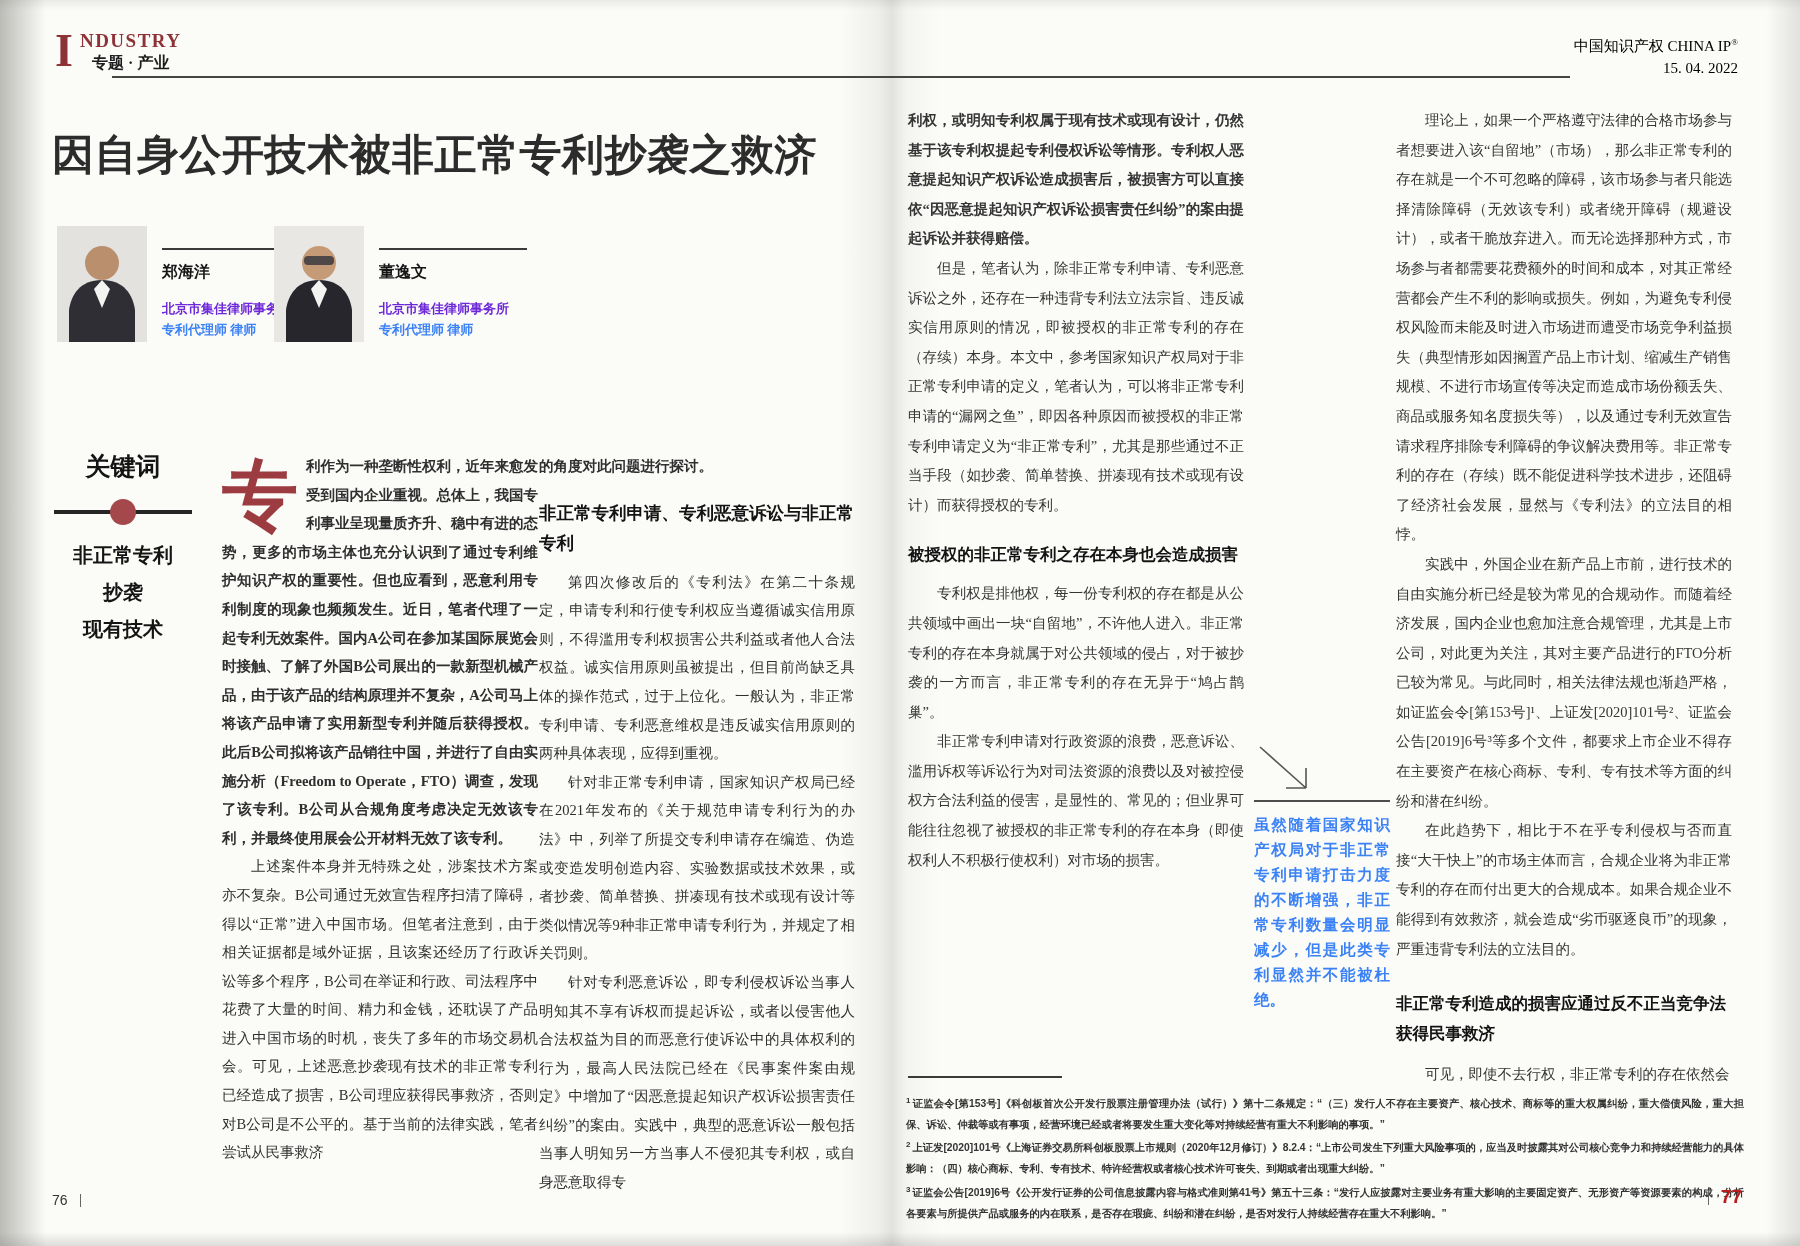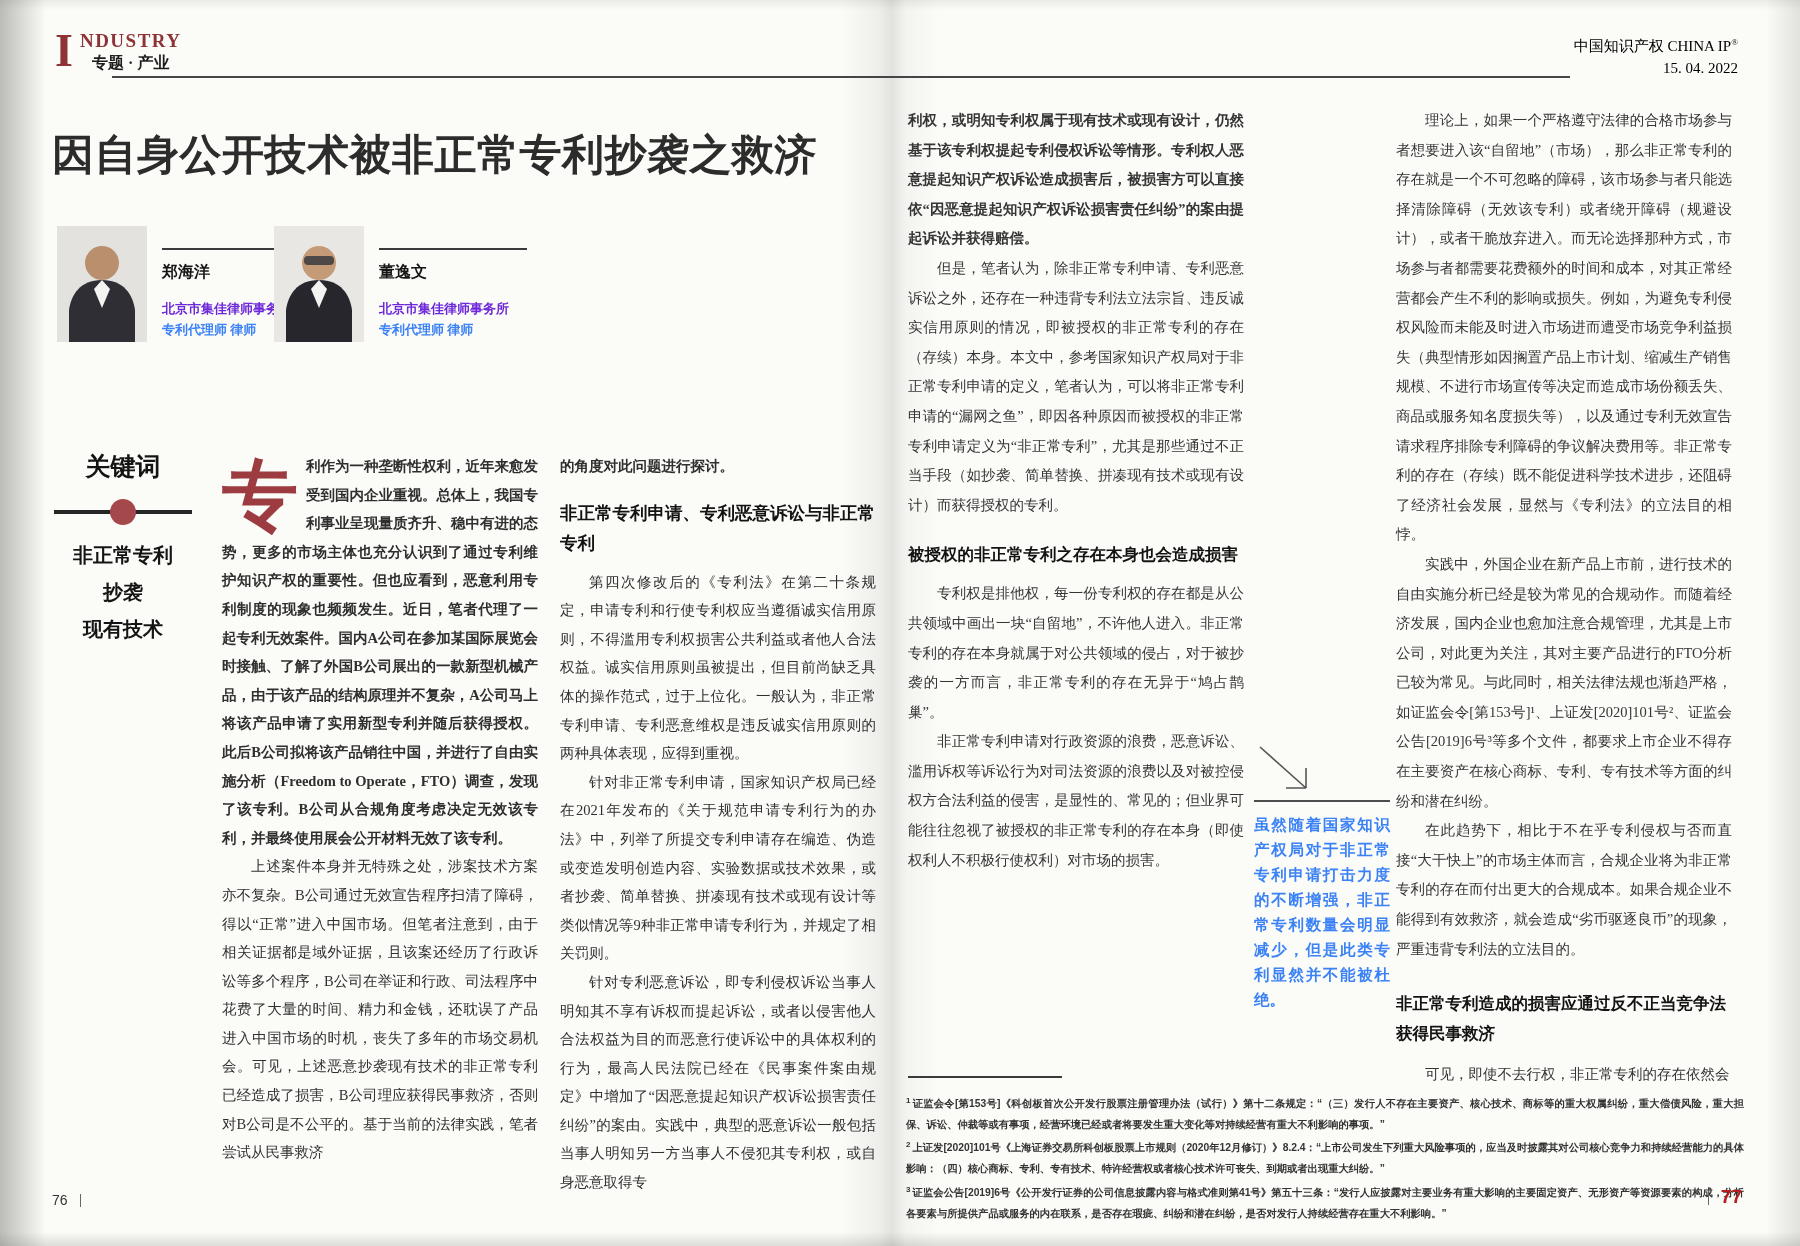--- a/index.html
+++ b/index.html
@@ -41,21 +41,21 @@
   
   #keywords{left:52px;top:450px;width:142px;text-align:center;}
   .kw-title{font-size:25px;font-weight:700;color:#141414;}
   .kw-div{position:relative;height:26px;margin:16px 0 12px 0;}
   .kw-bar{position:absolute;left:2px;right:2px;top:11px;height:4px;background:#262626;}
   .kw-dot{position:absolute;left:50%;margin-left:-13px;top:0;width:26px;height:26px;border-radius:50%;background:#a4484c;}
   .kw-item{font-size:20px;font-weight:700;color:#141414;line-height:37px;}
   
   .col{text-align:justify;font-size:14.5px;color:#2f2f2f;}
   #col1{left:222px;top:452px;width:316px;line-height:28.6px;}
-  #col2{left:560px;top:452px;width:316px;line-height:28.6px;}
+  #col2{left:539px;top:452px;width:316px;line-height:28.6px;}
   #col3{left:908px;top:106px;width:336px;line-height:29.6px;color:#353535;}
   #col5{left:1396px;top:106px;width:336px;line-height:29.6px;color:#353535;}
   .p{margin:0;text-indent:2em;}
   .p.cont{text-indent:0;font-weight:bold;}
   .dropcap{float:left;font-size:76px;line-height:76px;width:82px;color:#9c3c40;
     font-family:"Liberation Serif","DejaVu Serif",serif;margin:6px 2px 0 0;}
   .h-sec{font-family:"Liberation Sans","DejaVu Sans",sans-serif;font-weight:700;color:#131313;text-align:left;}
   #col2 .h-sec{font-size:17.5px;line-height:30px;margin:17px 0 10px 0;}
   #col3 .h-sec{font-size:16.5px;line-height:30px;margin:19px 0 10px 0;}
   #col5 .h-sec{font-size:16.5px;line-height:30px;margin:24px 0 12px 0;}

